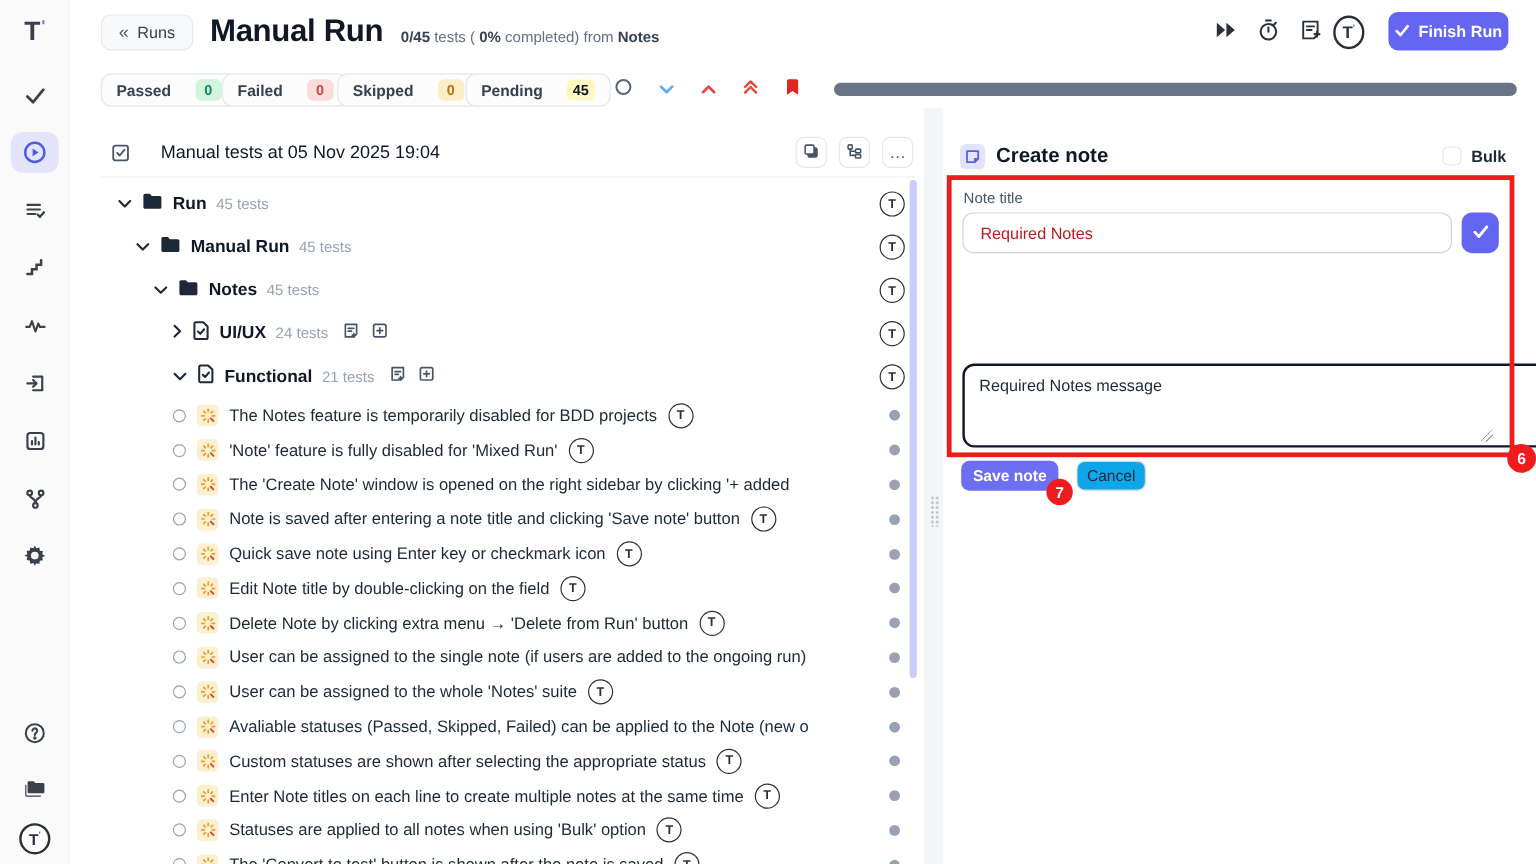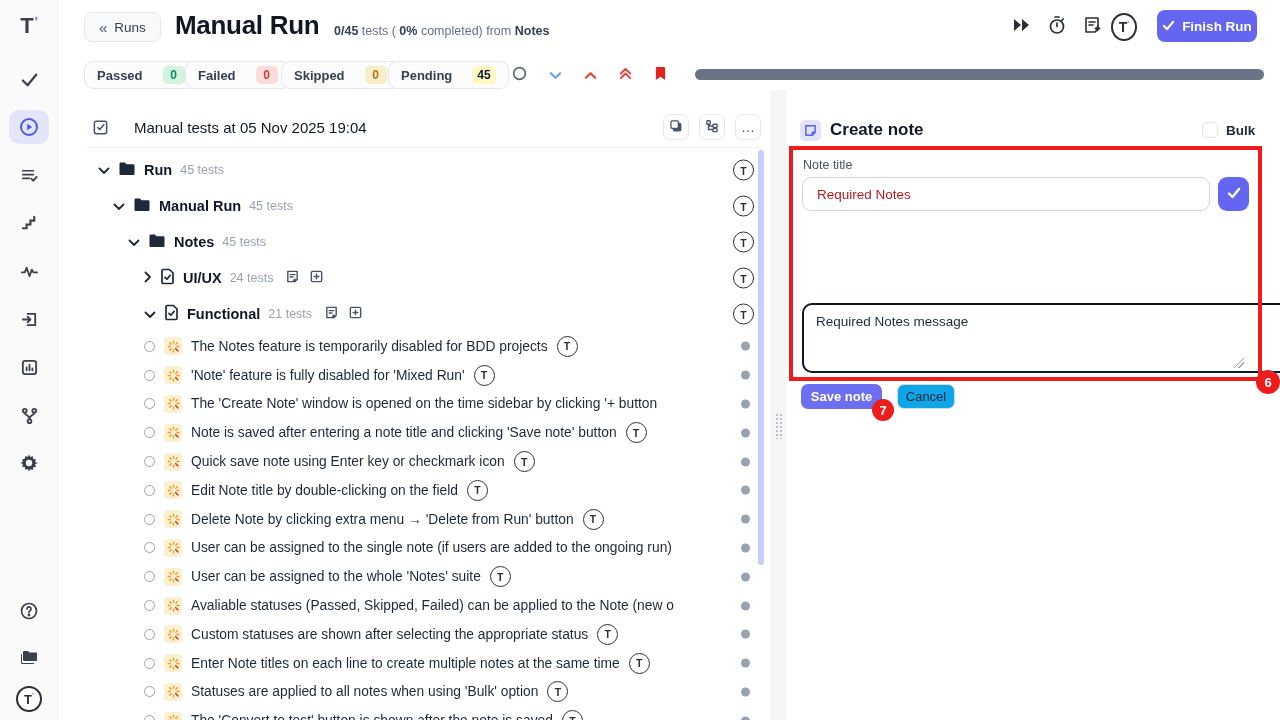--- a/index.html
+++ b/index.html
@@ -468,21 +468,21 @@
       <div class="test-row">
     <span class="radio"></span>
     <span class="spark">
           <svg width="13" height="13" viewBox="0 0 14 14" stroke-linecap="round">
             <g stroke="#ef9c1d" stroke-width="1.5">
               <path d="M7 1.2v2.2M7 10.6v2.2M1.2 7h2.2M10.6 7h2.2M3 3l1.5 1.5M11 3L9.5 4.5M3 11l1.5-1.5"></path>
             </g>
             <path d="M9.3 9.3l2.4 2.4" stroke="#d9482b" stroke-width="1.7"></path>
           </svg>
         </span>
-    <span class="test-label">The 'Create Note' window is opened on the time sidebar by clicking '+ button</span>
+    <span class="test-label">The 'Create Note' window is opened on the right sidebar by clicking '+ added</span>
 
     <span class="gray-dot"></span>
   </div>
       <div class="test-row">
     <span class="radio"></span>
     <span class="spark">
           <svg width="13" height="13" viewBox="0 0 14 14" stroke-linecap="round">
             <g stroke="#ef9c1d" stroke-width="1.5">
               <path d="M7 1.2v2.2M7 10.6v2.2M1.2 7h2.2M10.6 7h2.2M3 3l1.5 1.5M11 3L9.5 4.5M3 11l1.5-1.5"></path>
             </g>

